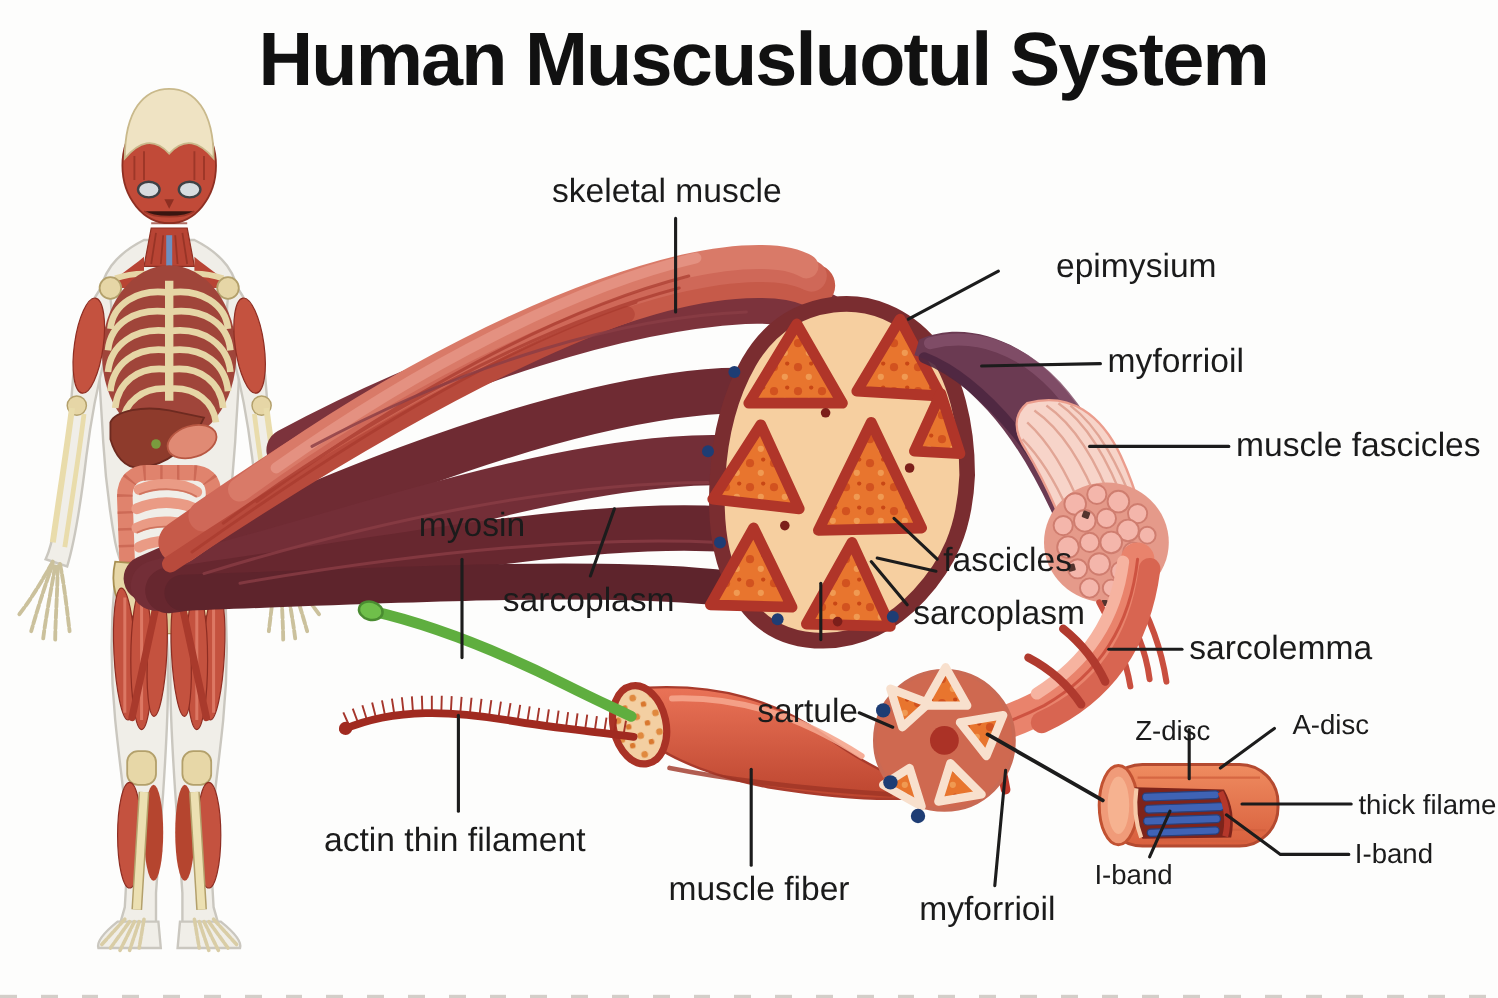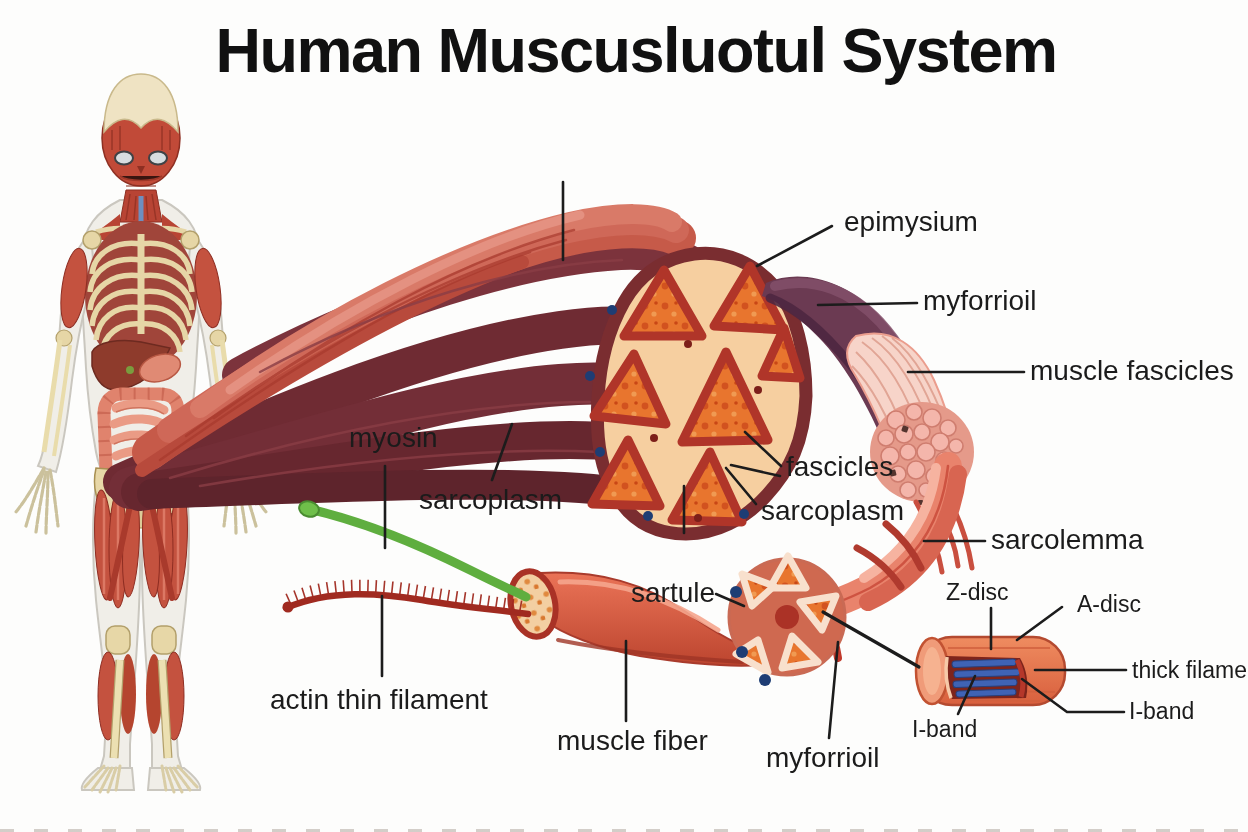--- a/index.html
+++ b/index.html
@@ -371,30 +371,31 @@
     <polyline points="1124,712 1067,712 1022,679"></polyline>
     <line x1="958" y1="714" x2="975" y2="676"></line>
     <line x1="382" y1="596" x2="382" y2="676"></line>
     <line x1="626" y1="641" x2="626" y2="721"></line>
     <line x1="838" y1="642" x2="829" y2="738"></line>
   </g>
 </svg>
 
 <div class="title">Human Muscusluotul System</div>
 
-<div class="lbl" style="left:844px;top:207px">epimysium</div>
+<div class="lbl" style="left:460px;top:144px">skeletal muscle</div>
+<div class="lbl" style="left:880px;top:207px">epimysium</div>
 <div class="lbl" style="left:923px;top:286px">myforrioil</div>
 <div class="lbl" style="left:1030px;top:356px">muscle fascicles</div>
 <div class="lbl" style="left:349px;top:423px">myosin</div>
 <div class="lbl" style="left:419px;top:485px">sarcoplasm</div>
 <div class="lbl" style="left:786px;top:452px">fascicles</div>
 <div class="lbl" style="left:761px;top:496px">sarcoplasm</div>
 <div class="lbl" style="left:631px;top:578px">sartule</div>
 <div class="lbl" style="left:991px;top:525px">sarcolemma</div>
-<div class="lbl small" style="left:946px;top:580px">Z-disc</div>
+<div class="lbl small" style="left:946px;top:597px">Z-disc</div>
 <div class="lbl small" style="left:1077px;top:592px">A-disc</div>
 <div class="lbl small" style="left:1132px;top:658px">thick filament</div>
 <div class="lbl small" style="left:1129px;top:699px">I-band</div>
 <div class="lbl small" style="left:912px;top:717px">I-band</div>
 <div class="lbl" style="left:557px;top:726px">muscle fiber</div>
 <div class="lbl" style="left:270px;top:685px">actin thin filament</div>
 <div class="lbl" style="left:766px;top:743px">myforrioil</div>
 
 <div class="bottom-smudge"></div>
 </div>

